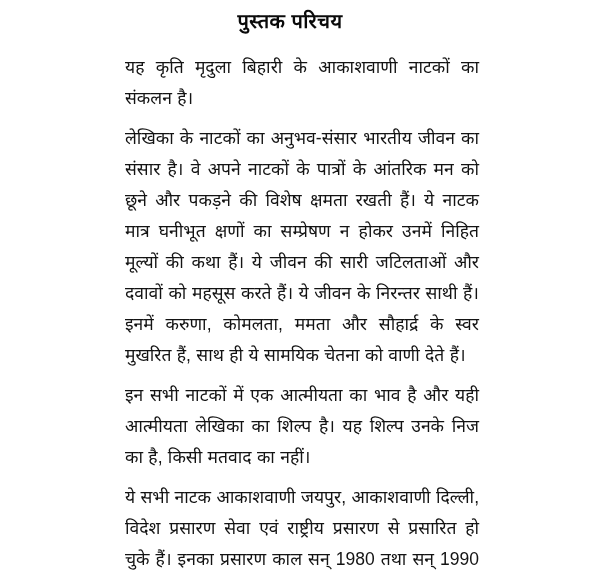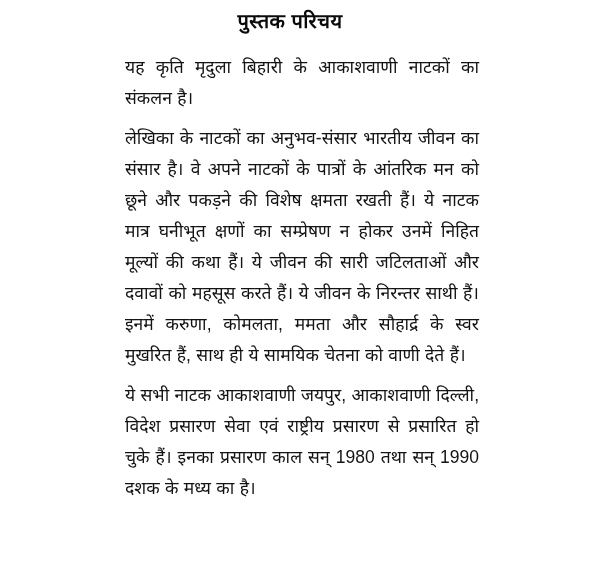--- a/index.html
+++ b/index.html
@@ -82,18 +82,19 @@
 <div class="page">
 
   <div class="doc-title">पुस्तक  परिचय</div>
 
   <div class="text-block">
 
     <p class="para no-stretch">यह कृति मृदुला बिहारी के आकाशवाणी नाटकों का संकलन है।</p>
 
     <p class="para no-stretch">लेखिका के नाटकों का अनुभव-संसार भारतीय जीवन का संसार है। वे अपने नाटकों के पात्रों के आंतरिक मन को छूने और पकड़ने की विशेष क्षमता रखती हैं। ये नाटक मात्र घनीभूत क्षणों का सम्प्रेषण न होकर उनमें निहित मूल्यों की कथा हैं। ये जीवन की सारी जटिलताओं और दवावों को महसूस करते हैं। ये जीवन के निरन्तर साथी हैं। इनमें करुणा, कोमलता, ममता और सौहार्द्र के स्वर मुखरित हैं, साथ ही ये सामयिक चेतना को वाणी देते हैं।</p>
 
+    <p class="para no-stretch">इन सभी नाटकों में एक आत्मीयता का भाव है और यही आत्मीयता लेखिका का शिल्प है। यह शिल्प उनके निज का है, किसी मतवाद का नहीं।</p>
 
     <p class="para no-stretch">ये सभी नाटक आकाशवाणी जयपुर, आकाशवाणी दिल्ली, विदेश प्रसारण सेवा एवं राष्ट्रीय प्रसारण से प्रसारित हो चुके हैं। इनका प्रसारण काल सन् 1980 तथा सन् 1990 दशक के मध्य का है।</p>
 
   </div>
 
 </div>
 
 </body></html>

